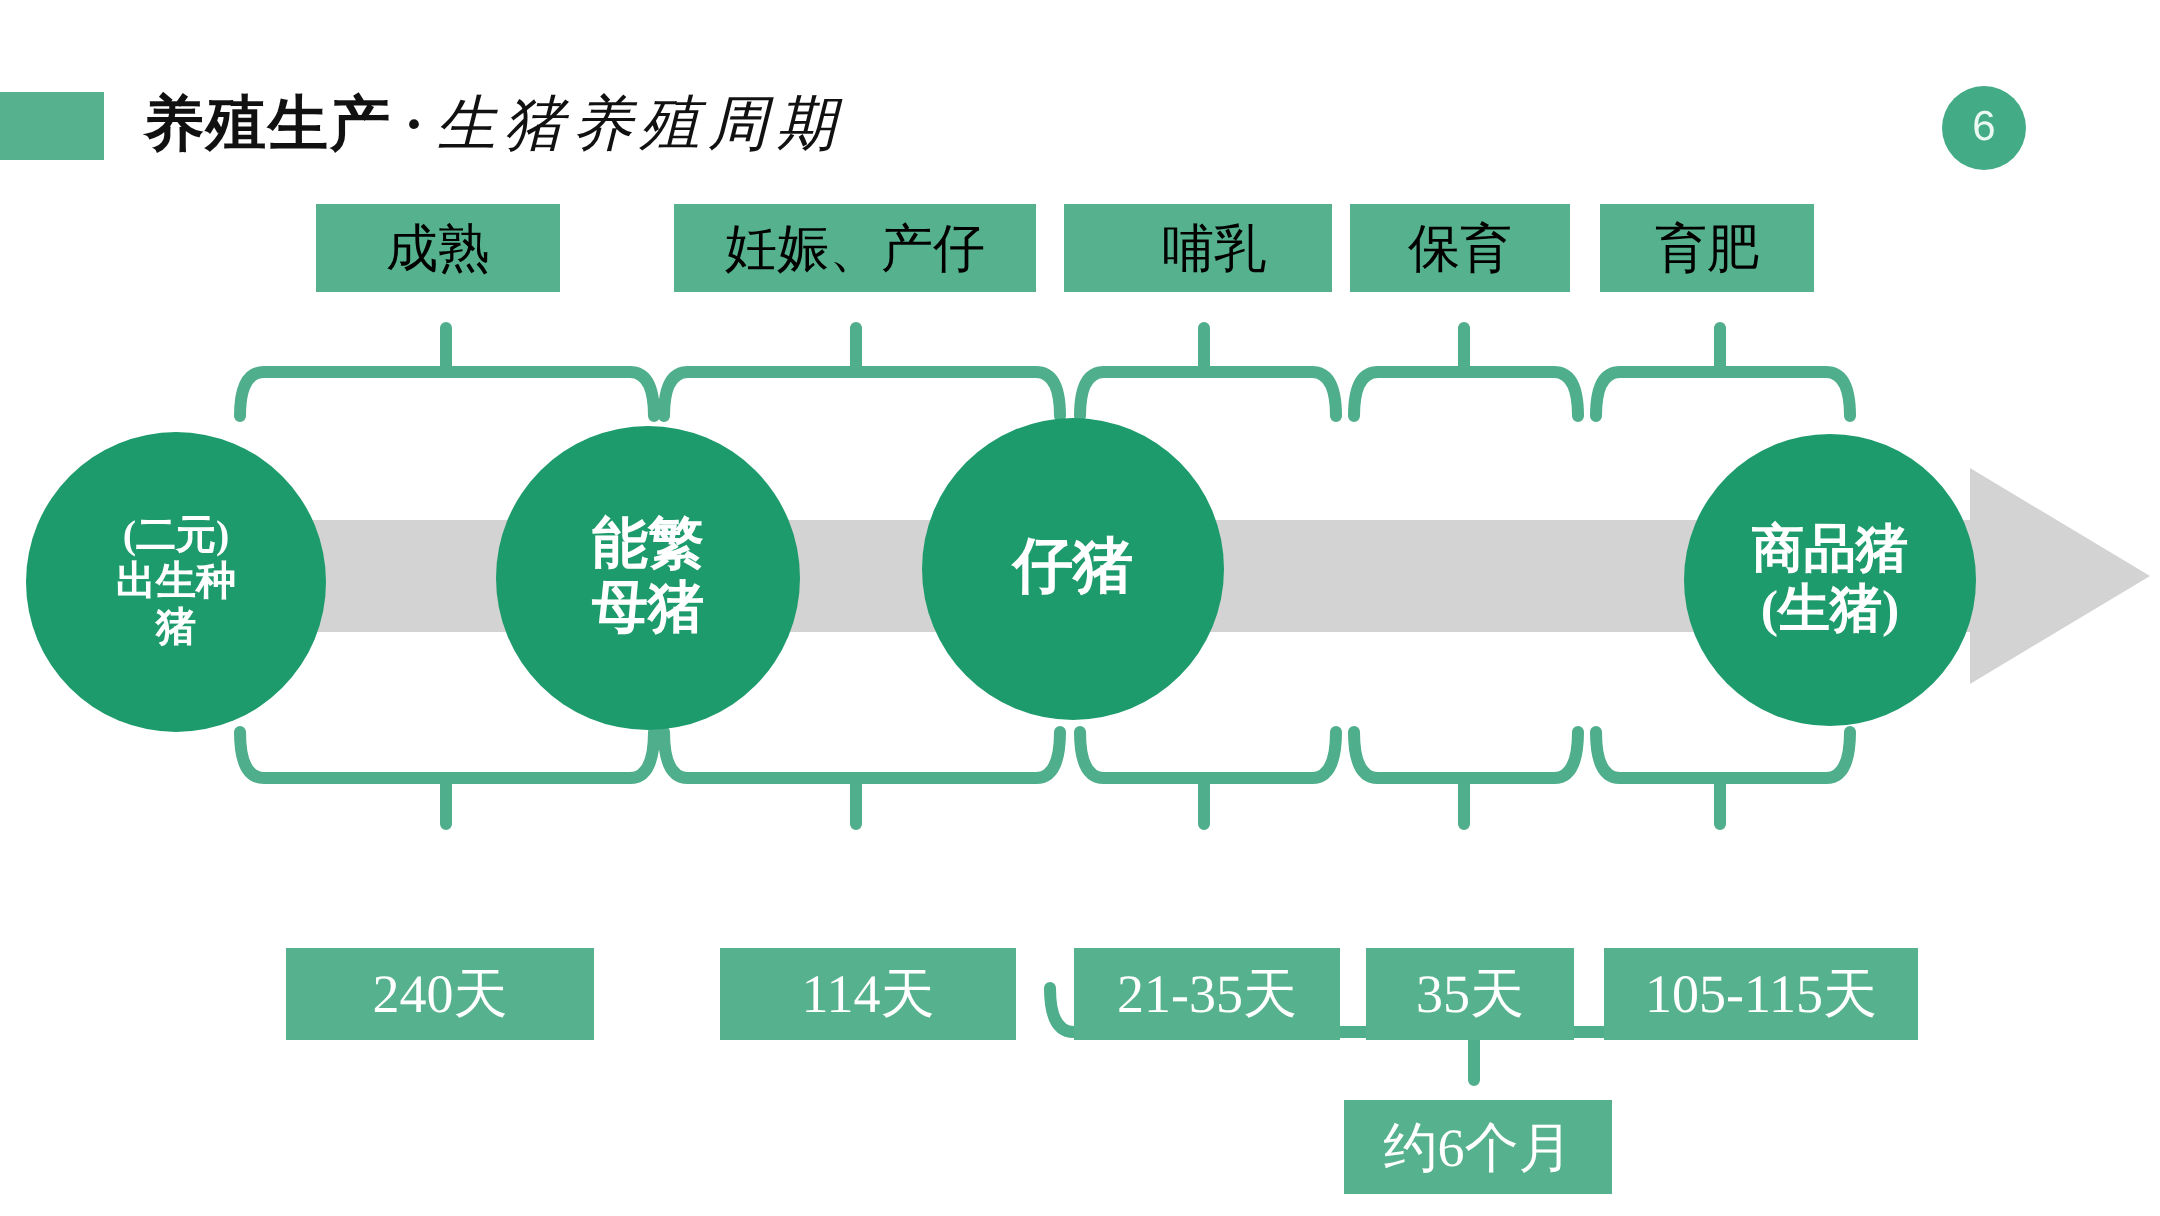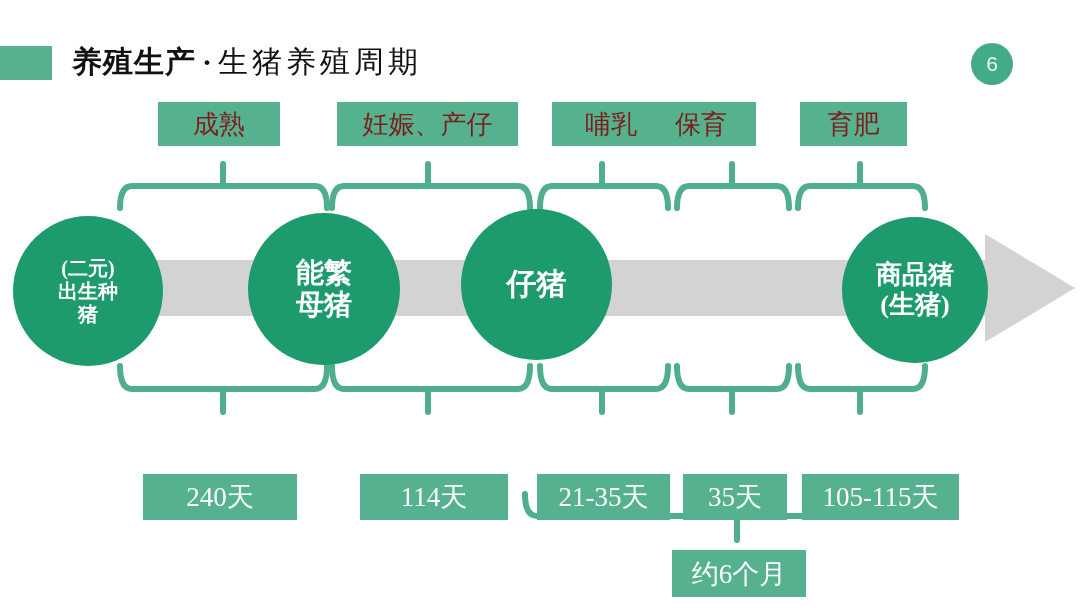--- a/index.html
+++ b/index.html
@@ -19,28 +19,28 @@
     font-family:"Liberation Serif","DejaVu Serif",serif;
   }
   .shape-layer{position:absolute;left:0;top:0;width:1080px;height:608px;z-index:1;}
   .brace{stroke:var(--brace-green);stroke-width:6;fill:none;stroke-linecap:round;stroke-linejoin:round;}
   .arrow{fill:var(--arrow-gray);}
   .header{position:absolute;left:0;top:42px;z-index:2;display:flex;align-items:center;}
   .title-block{width:52px;height:34px;background:var(--box-green);margin-right:20px;}
   .title{font-size:30px;color:var(--title-color);white-space:nowrap;}
   .title .t-bold{font-weight:bold;letter-spacing:1px;}
   .title .t-sep{margin:0 6px;font-weight:bold;}
-  .title .t-rest{font-weight:normal;letter-spacing:4px;}
+  .title .t-rest{font-weight:normal;letter-spacing:4px;font-style:italic;}
   .page-badge{
     position:absolute;left:971px;top:43px;width:42px;height:42px;border-radius:50%;
     background:var(--page-badge-green);color:#eafaf3;display:flex;align-items:center;justify-content:center;
     font-family:"Liberation Sans","DejaVu Sans",sans-serif;font-size:21px;z-index:2;
   }
   .stage-box{
-    position:absolute;top:102px;height:44px;background:var(--box-green);color:#7f1d1d;
+    position:absolute;top:102px;height:44px;background:var(--box-green);color:#000000;
     display:flex;align-items:center;justify-content:center;font-size:26px;z-index:2;white-space:nowrap;
   }
   .duration-box{
     position:absolute;top:438px;height:46px;background:var(--box-green);color:#ffffff;
     display:flex;align-items:center;justify-content:center;font-size:27px;z-index:2;white-space:nowrap;margin-top:36px;
   }
   .total-box{
     position:absolute;left:672px;top:550px;width:134px;height:47px;background:var(--box-green);color:#ffffff;
     display:flex;align-items:center;justify-content:center;font-size:27px;z-index:2;white-space:nowrap;
   }
@@ -49,22 +49,22 @@
     display:flex;flex-direction:column;align-items:center;justify-content:center;
     text-align:center;font-weight:bold;line-height:1.15;z-index:2;
   }
   .node-circle span{display:block;white-space:nowrap;}
   #node-0{left:13px;top:216px;width:150px;height:150px;font-size:20px;}
   #node-1{left:248px;top:213px;width:152px;height:152px;font-size:28px;}
   #node-2{left:461px;top:209px;width:151px;height:151px;font-size:30px;}
   #node-3{left:842px;top:217px;width:146px;height:146px;font-size:26px;}
   #stage-0{left:158px;width:122px;}
   #stage-1{left:337px;width:181px;}
-  #stage-2{left:552px;width:118px;}
-  #stage-3{left:646px;width:110px;}
+  #stage-2{left:532px;width:118px;padding-left:16px;}
+  #stage-3{left:675px;width:110px;}
   #stage-4{left:800px;width:107px;}
   #dur-0{left:143px;width:154px;}
   #dur-1{left:360px;width:148px;}
   #dur-2{left:537px;width:133px;text-align:right;}
   #dur-3{left:683px;width:104px;}
   #dur-4{left:802px;width:157px;}
 </style>
 </head>
 <body>
 

